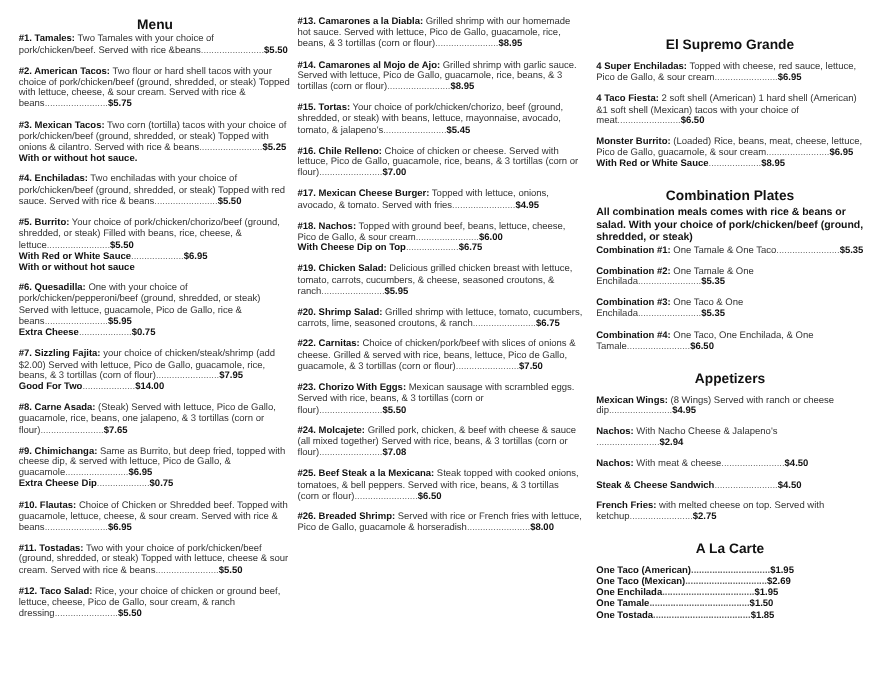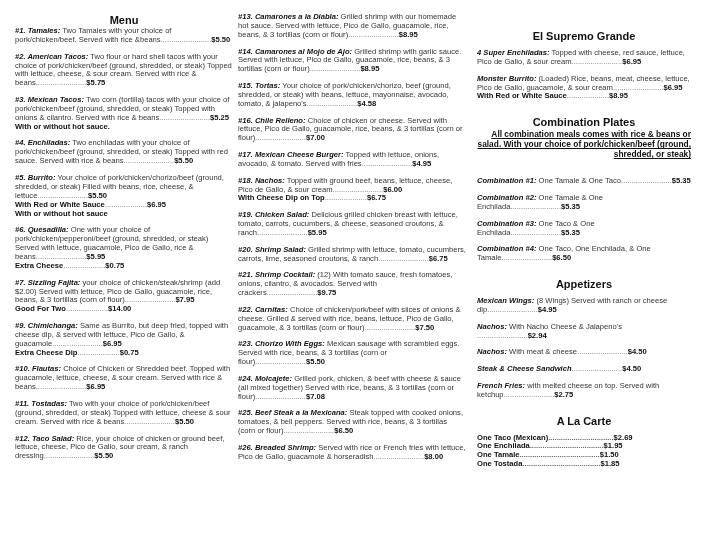--- a/index.html
+++ b/index.html
@@ -8,23 +8,23 @@
     background: #ffffff; color: #222;
     font-family: "Liberation Sans", sans-serif;
     font-size: 7.6px; line-height: 8.9px;
   }
   .page { position: relative; width: 701px; height: 541px; }
   .col { position: absolute; top: 0; }
   .col1 { left: 15px; width: 218px; top: 14px; }
   .col2 { left: 238px; width: 228px; top: 13px; }
   .col3 { left: 477px; width: 214px; top: 15px; }
   .heading { font-weight: bold; font-size: 11px; line-height: 13px; text-align: center; color: #111; }
-  .subhead { font-weight: bold; font-size: 8.4px; line-height: 10px; text-align: right; color: #111; margin-bottom: 18px; text-decoration: underline; }
+  .subhead { font-weight: bold; font-size: 8.4px; line-height: 10px; text-align: left; color: #111; margin-bottom: 2px; }
   .item { margin-bottom: 7.8px; }
-  .item .name { font-weight: bold; color: #111; font-style: italic; }
+  .item .name { font-weight: bold; color: #111; }
   .item .desc { color: #333; }
   .price { font-weight: bold; color: #111; }
   .dots { color: #666; }
   .extra { font-weight: bold; color: #111; display: block; }
   .alc { font-weight: bold; color: #111; }
   .alc div { line-height: 8.9px; }
   .col3 .heading { margin-bottom: 6px; margin-top: 15px; }
 </style>
 </head>
 <body>
@@ -33,50 +33,51 @@
   <div class="col col1">
     <div class="heading">Menu</div>
     <div class="list">
         <div class="item"><span class="name">#1. Tamales:</span><span class="desc"> Two Tamales with your choice of pork/chicken/beef. Served with rice &amp;beans</span><span class="dots">........................</span><span class="price">$5.50</span></div>
         <div class="item"><span class="name">#2. American Tacos:</span><span class="desc"> Two flour or hard shell tacos with your choice of pork/chicken/beef (ground, shredded, or steak) Topped with lettuce, cheese, &amp; sour cream. Served with rice &amp; beans</span><span class="dots">........................</span><span class="price">$5.75</span></div>
         <div class="item"><span class="name">#3. Mexican Tacos:</span><span class="desc"> Two corn (tortilla) tacos with your choice of pork/chicken/beef (ground, shredded, or steak) Topped with onions &amp; cilantro. Served with rice &amp; beans</span><span class="dots">........................</span><span class="price">$5.25</span><span class="extra"><span>With or without hot sauce.</span></span></div>
         <div class="item"><span class="name">#4. Enchiladas:</span><span class="desc"> Two enchiladas with your choice of pork/chicken/beef (ground, shredded, or steak) Topped with red sauce. Served with rice &amp; beans</span><span class="dots">........................</span><span class="price">$5.50</span></div>
         <div class="item"><span class="name">#5. Burrito:</span><span class="desc"> Your choice of pork/chicken/chorizo/beef (ground, shredded, or steak) Filled with beans, rice, cheese, &amp; lettuce</span><span class="dots">........................</span><span class="price">$5.50</span><span class="extra"><span>With Red or White Sauce</span><span class="dots" style="font-weight:normal">....................</span><span>$6.95</span></span><span class="extra"><span>With or without hot sauce</span></span></div>
         <div class="item"><span class="name">#6. Quesadilla:</span><span class="desc"> One with your choice of pork/chicken/pepperoni/beef (ground, shredded, or steak) Served with lettuce, guacamole, Pico de Gallo, rice &amp; beans</span><span class="dots">........................</span><span class="price">$5.95</span><span class="extra"><span>Extra Cheese</span><span class="dots" style="font-weight:normal">....................</span><span>$0.75</span></span></div>
         <div class="item"><span class="name">#7. Sizzling Fajita:</span><span class="desc"> your choice of chicken/steak/shrimp (add $2.00) Served with lettuce, Pico de Gallo, guacamole, rice, beans, &amp; 3 tortillas (corn of flour)</span><span class="dots">........................</span><span class="price">$7.95</span><span class="extra"><span>Good For Two</span><span class="dots" style="font-weight:normal">....................</span><span>$14.00</span></span></div>
+        <div class="item"><span class="name">#8. Carne Asada:</span><span class="desc"> (Steak) Served with lettuce, Pico de Gallo, guacamole, rice, beans, one jalapeno, &amp; 3 tortillas (corn or flour)</span><span class="dots">........................</span><span class="price">$7.65</span></div>
         <div class="item"><span class="name">#9. Chimichanga:</span><span class="desc"> Same as Burrito, but deep fried, topped with cheese dip, &amp; served with lettuce, Pico de Gallo, &amp; guacamole</span><span class="dots">........................</span><span class="price">$6.95</span><span class="extra"><span>Extra Cheese Dip</span><span class="dots" style="font-weight:normal">....................</span><span>$0.75</span></span></div>
         <div class="item"><span class="name">#10. Flautas:</span><span class="desc"> Choice of Chicken or Shredded beef. Topped with guacamole, lettuce, cheese, &amp; sour cream. Served with rice &amp; beans</span><span class="dots">........................</span><span class="price">$6.95</span></div>
         <div class="item"><span class="name">#11. Tostadas:</span><span class="desc"> Two with your choice of pork/chicken/beef (ground, shredded, or steak) Topped with lettuce, cheese &amp; sour cream. Served with rice &amp; beans</span><span class="dots">........................</span><span class="price">$5.50</span></div>
         <div class="item"><span class="name">#12. Taco Salad:</span><span class="desc"> Rice, your choice of chicken or ground beef, lettuce, cheese, Pico de Gallo, sour cream, &amp; ranch dressing</span><span class="dots">........................</span><span class="price">$5.50</span></div>
       </div>
   </div>
 
   <div class="col col2">
     <div class="list">
         <div class="item"><span class="name">#13. Camarones a la Diabla:</span><span class="desc"> Grilled shrimp with our homemade hot sauce. Served with lettuce, Pico de Gallo, guacamole, rice, beans, &amp; 3 tortillas (corn or flour)</span><span class="dots">........................</span><span class="price">$8.95</span></div>
         <div class="item"><span class="name">#14. Camarones al Mojo de Ajo:</span><span class="desc"> Grilled shrimp with garlic sauce. Served with lettuce, Pico de Gallo, guacamole, rice, beans, &amp; 3 tortillas (corn or flour)</span><span class="dots">........................</span><span class="price">$8.95</span></div>
-        <div class="item"><span class="name">#15. Tortas:</span><span class="desc"> Your choice of pork/chicken/chorizo, beef (ground, shredded, or steak) with beans, lettuce, mayonnaise, avocado, tomato, &amp; jalapeno's</span><span class="dots">........................</span><span class="price">$4.58</span></div>
+        <div class="item"><span class="name">#15. Tortas:</span><span class="desc"> Your choice of pork/chicken/chorizo, beef (ground, shredded, or steak) with beans, lettuce, mayonnaise, avocado, tomato, &amp; jalapeno's</span><span class="dots">........................</span><span class="price">$5.45</span></div>
         <div class="item"><span class="name">#16. Chile Relleno:</span><span class="desc"> Choice of chicken or cheese. Served with lettuce, Pico de Gallo, guacamole, rice, beans, &amp; 3 tortillas (corn or flour)</span><span class="dots">........................</span><span class="price">$7.00</span></div>
         <div class="item"><span class="name">#17. Mexican Cheese Burger:</span><span class="desc"> Topped with lettuce, onions, avocado, &amp; tomato. Served with fries</span><span class="dots">........................</span><span class="price">$4.95</span></div>
         <div class="item"><span class="name">#18. Nachos:</span><span class="desc"> Topped with ground beef, beans, lettuce, cheese, Pico de Gallo, &amp; sour cream</span><span class="dots">........................</span><span class="price">$6.00</span><span class="extra"><span>With Cheese Dip on Top</span><span class="dots" style="font-weight:normal">....................</span><span>$6.75</span></span></div>
         <div class="item"><span class="name">#19. Chicken Salad:</span><span class="desc"> Delicious grilled chicken breast with lettuce, tomato, carrots, cucumbers, &amp; cheese, seasoned croutons, &amp; ranch</span><span class="dots">........................</span><span class="price">$5.95</span></div>
         <div class="item"><span class="name">#20. Shrimp Salad:</span><span class="desc"> Grilled shrimp with lettuce, tomato, cucumbers, carrots, lime, seasoned croutons, &amp; ranch</span><span class="dots">........................</span><span class="price">$6.75</span></div>
-        <div class="item"><span class="name">#21. Shrimp Cocktail:</span><span class="desc"> (12) With tomato sauce, fresh tomatoes, onions, cilantro, &amp; avocados. Served with crackers</span><span class="dots">........................</span><span class="price">$9.75</span></div>
         <div class="item"><span class="name">#22. Carnitas:</span><span class="desc"> Choice of chicken/pork/beef with slices of onions &amp; cheese. Grilled &amp; served with rice, beans, lettuce, Pico de Gallo, guacamole, &amp; 3 tortillas (corn or flour)</span><span class="dots">........................</span><span class="price">$7.50</span></div>
         <div class="item"><span class="name">#23. Chorizo With Eggs:</span><span class="desc"> Mexican sausage with scrambled eggs. Served with rice, beans, &amp; 3 tortillas (corn or flour)</span><span class="dots">........................</span><span class="price">$5.50</span></div>
         <div class="item"><span class="name">#24. Molcajete:</span><span class="desc"> Grilled pork, chicken, &amp; beef with cheese &amp; sauce (all mixed together) Served with rice, beans, &amp; 3 tortillas (corn or flour)</span><span class="dots">........................</span><span class="price">$7.08</span></div>
         <div class="item"><span class="name">#25. Beef Steak a la Mexicana:</span><span class="desc"> Steak topped with cooked onions, tomatoes, &amp; bell peppers. Served with rice, beans, &amp; 3 tortillas (corn or flour)</span><span class="dots">........................</span><span class="price">$6.50</span></div>
         <div class="item"><span class="name">#26. Breaded Shrimp:</span><span class="desc"> Served with rice or French fries with lettuce, Pico de Gallo, guacamole &amp; horseradish</span><span class="dots">........................</span><span class="price">$8.00</span></div>
       </div>
   </div>
 
   <div class="col col3">
     <div class="heading">El Supremo Grande</div>
     <div class="list">
         <div class="item"><span class="name">4 Super Enchiladas:</span><span class="desc"> Topped with cheese, red sauce, lettuce, Pico de Gallo, &amp; sour cream</span><span class="dots">........................</span><span class="price">$6.95</span></div>
+        <div class="item"><span class="name">4 Taco Fiesta:</span><span class="desc"> 2 soft shell (American) 1 hard shell (American) &amp;1 soft shell (Mexican) tacos with your choice of meat</span><span class="dots">........................</span><span class="price">$6.50</span></div>
         <div class="item"><span class="name">Monster Burrito:</span><span class="desc"> (Loaded) Rice, beans, meat, cheese, lettuce, Pico de Gallo, guacamole, &amp; sour cream</span><span class="dots">........................</span><span class="price">$6.95</span><span class="extra"><span>With Red or White Sauce</span><span class="dots" style="font-weight:normal">....................</span><span>$8.95</span></span></div>
       </div>
 
     <div class="heading" style="margin-bottom:0">Combination Plates</div>
     <div class="subhead">All combination meals comes with rice &amp; beans or salad. With your choice of pork/chicken/beef (ground, shredded, or steak)</div>
     <div class="list">
         <div class="item"><span class="name">Combination #1:</span><span class="desc"> One Tamale &amp; One Taco</span><span class="dots">........................</span><span class="price">$5.35</span></div>
         <div class="item"><span class="name">Combination #2:</span><span class="desc"> One Tamale &amp; One Enchilada</span><span class="dots">........................</span><span class="price">$5.35</span></div>
         <div class="item"><span class="name">Combination #3:</span><span class="desc"> One Taco &amp; One Enchilada</span><span class="dots">........................</span><span class="price">$5.35</span></div>
         <div class="item"><span class="name">Combination #4:</span><span class="desc"> One Taco, One Enchilada, &amp; One Tamale</span><span class="dots">........................</span><span class="price">$6.50</span></div>
@@ -86,19 +87,20 @@
     <div class="list">
         <div class="item"><span class="name">Mexican Wings:</span><span class="desc"> (8 Wings) Served with ranch or cheese dip</span><span class="dots">........................</span><span class="price">$4.95</span></div>
         <div class="item"><span class="name">Nachos:</span><span class="desc"> With Nacho Cheese &amp; Jalapeno's </span><span class="dots">........................</span><span class="price">$2.94</span></div>
         <div class="item"><span class="name">Nachos:</span><span class="desc"> With meat &amp; cheese</span><span class="dots">........................</span><span class="price">$4.50</span></div>
         <div class="item"><span class="name">Steak &amp; Cheese Sandwich</span><span class="desc"></span><span class="dots">........................</span><span class="price">$4.50</span></div>
         <div class="item"><span class="name">French Fries:</span><span class="desc"> with melted cheese on top. Served with ketchup</span><span class="dots">........................</span><span class="price">$2.75</span></div>
       </div>
 
     <div class="heading">A La Carte</div>
     <div class="alc">
+      <div><span>One Taco (American)</span><span class="dots">..............................</span><span>$1.95</span></div>
       <div><span>One Taco (Mexican)</span><span class="dots">...............................</span><span>$2.69</span></div>
       <div><span>One Enchilada</span><span class="dots">...................................</span><span>$1.95</span></div>
       <div><span>One Tamale</span><span class="dots">......................................</span><span>$1.50</span></div>
       <div><span>One Tostada</span><span class="dots">.....................................</span><span>$1.85</span></div>
     </div>
   </div>
 </div>
 
 </body></html>

